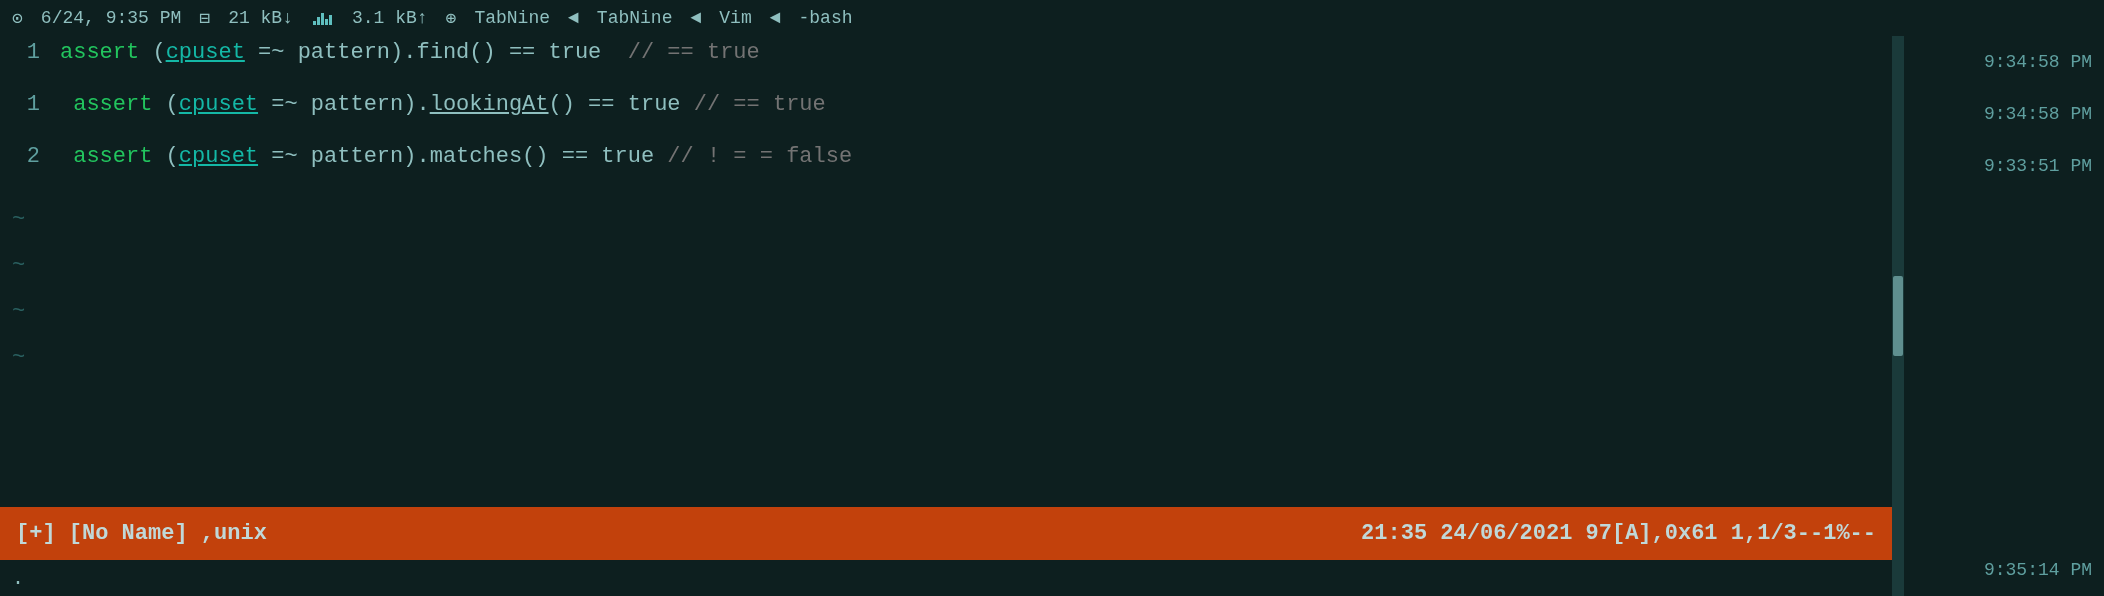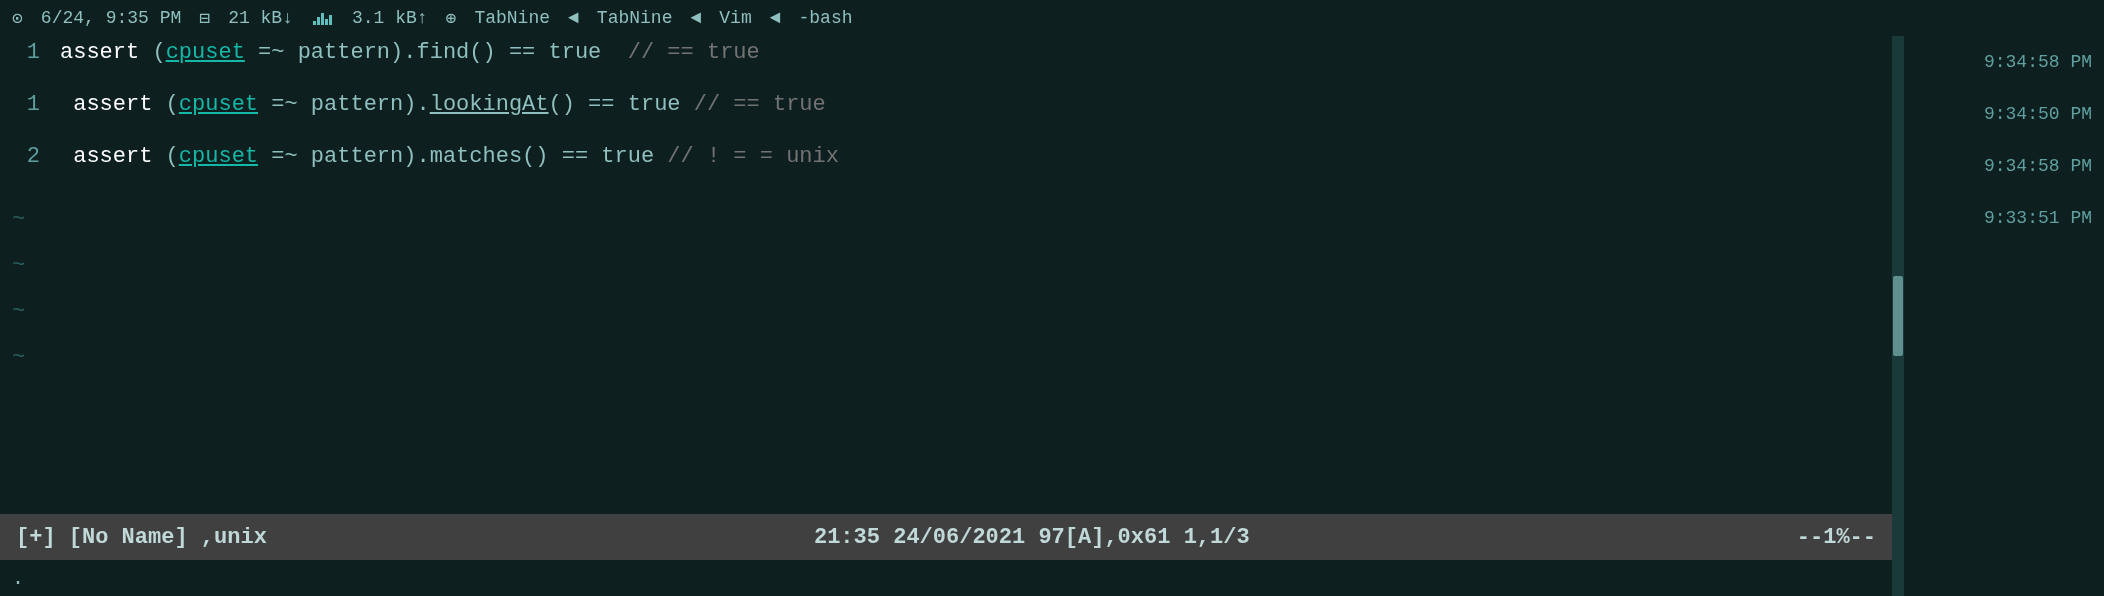--- a/index.html
+++ b/index.html
@@ -55,21 +55,21 @@
     }
 
     .line-content {
       font-size: 22px;
       color: #8fbfbf;
       white-space: pre;
     }
 
     
     .kw-assert {
-      color: #ffffff;
+      color: #22c55e;
       text-decoration: none;
     }
 
     .kw-cpuset {
       color: #14b8a6;
       text-decoration: underline;
     }
 
     .comment {
       color: #737373;
@@ -82,38 +82,38 @@
       padding-left: 12px;
     }
 
     .tilde {
       color: #2a6060;
       font-size: 22px;
     }
 
     
     .status-line {
-      background-color: #404040;
+      background-color: #c2410c;
       color: #c0d8d8;
-      height: 46px;
+      height: 53px;
       display: flex;
       align-items: center;
       padding: 0 16px;
       font-size: 22px;
       font-weight: bold;
       flex-shrink: 0;
     }
 
     .status-left {
       flex: 0 0 auto;
     }
 
     .status-center {
       flex: 1;
-      text-align: center;
+      text-align: right;
     }
 
     .status-right {
       flex: 0 0 auto;
     }
 
     
     .cmd-line {
       background-color: #0d1f1f;
       color: #8fbfbf;
@@ -219,21 +219,21 @@
       <span class="line-content"><span class="kw-assert">assert</span> (<span class="kw-cpuset">cpuset</span> =~ pattern).find() == true  <span class="comment">// == true</span></span>
     </div>
 
     <div class="code-line">
       <span class="line-number" style="padding-left:24px;">1</span>
       <span class="line-content"> <span class="kw-assert">assert</span> (<span class="kw-cpuset">cpuset</span> =~ pattern).<span style="text-decoration:underline;text-align:center;">lookingAt</span>() == true <span class="comment">// == true</span></span>
     </div>
 
     <div class="code-line">
       <span class="line-number" style="padding-left:18px;">2</span>
-      <span class="line-content"> <span class="kw-assert">assert</span> (<span class="kw-cpuset">cpuset</span> =~ pattern).matches() == true <span class="comment">// ! = = unix</span></span>
+      <span class="line-content"> <span class="kw-assert">assert</span> (<span class="kw-cpuset">cpuset</span> =~ pattern).matches() == true <span class="comment">// ! = = false</span></span>
     </div>
 
     <div class="tilde-line">
         <span class="tilde">~</span>
       </div>
     <div class="tilde-line">
         <span class="tilde">~</span>
       </div>
     <div class="tilde-line">
         <span class="tilde">~</span>
@@ -255,20 +255,20 @@
     </div>
 
   </div>
 
   <div class="scrollbar-track">
     <div class="scrollbar-thumb"></div>
   </div>
 
   <div class="right-sidebar">
     <div class="ts-entry">9:34:58 PM</div>
-    <div class="ts-entry">9:34:50 PM</div>
     <div class="ts-entry">9:34:58 PM</div>
     <div class="ts-entry">9:33:51 PM</div>
     <div class="ts-entry tall"></div>
     <div style="flex:1;"></div>
+    <div class="ts-entry">9:35:14 PM</div>
   </div>
 
 </div>
 
 </body></html>

